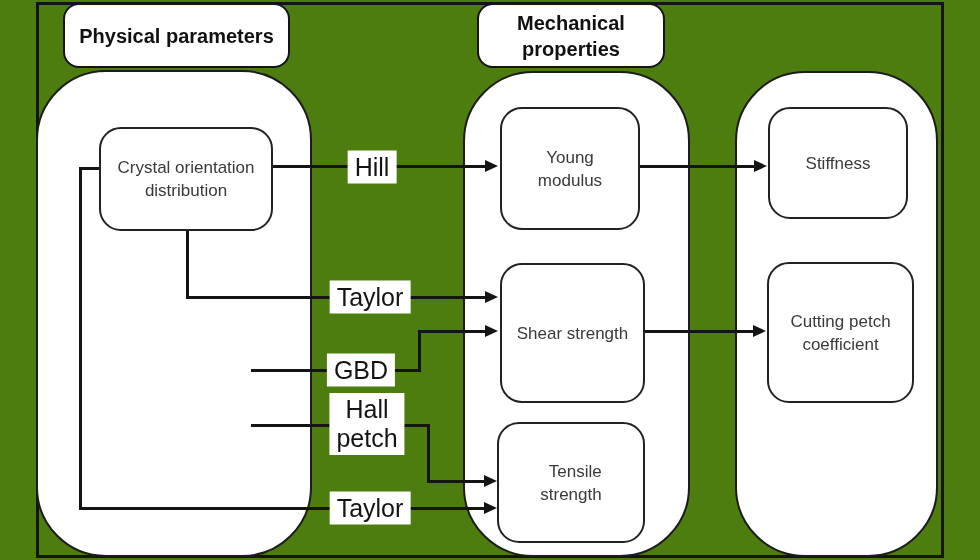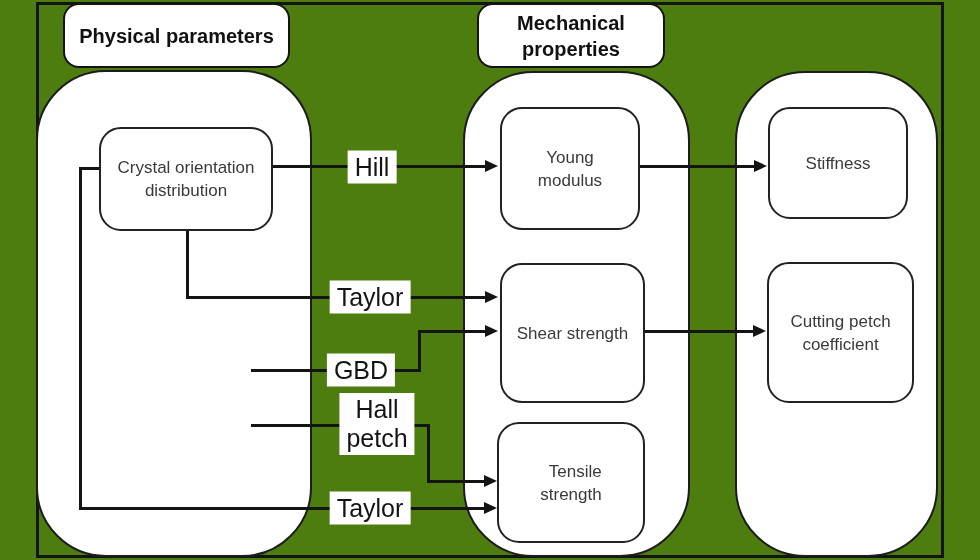--- a/index.html
+++ b/index.html
@@ -79,17 +79,17 @@
   <div class="abs node" style="left:500px;top:263px;width:145px;height:140px;">Shear strength</div>
   <div class="abs node" style="left:497px;top:422px;width:148px;height:121px;text-align:right;">Tensile
 strength</div>
   <div class="abs node" style="left:768px;top:107px;width:140px;height:112px;">Stiffness</div>
   <div class="abs node" style="left:767px;top:262px;width:147px;height:141px;">Cutting petch
 coefficient</div>
 
   <div class="abs edge-label" style="left:372px;top:167px;">Hill</div>
   <div class="abs edge-label" style="left:370px;top:297px;">Taylor</div>
   <div class="abs edge-label" style="left:361px;top:370px;">GBD</div>
-  <div class="abs edge-label" style="left:367px;top:424px;margin-left:10px;">Hall
+  <div class="abs edge-label" style="left:367px;top:424px;">Hall
 petch</div>
   <div class="abs edge-label" style="left:370px;top:508px;">Taylor</div>
 
 </div>
 
 </body></html>

